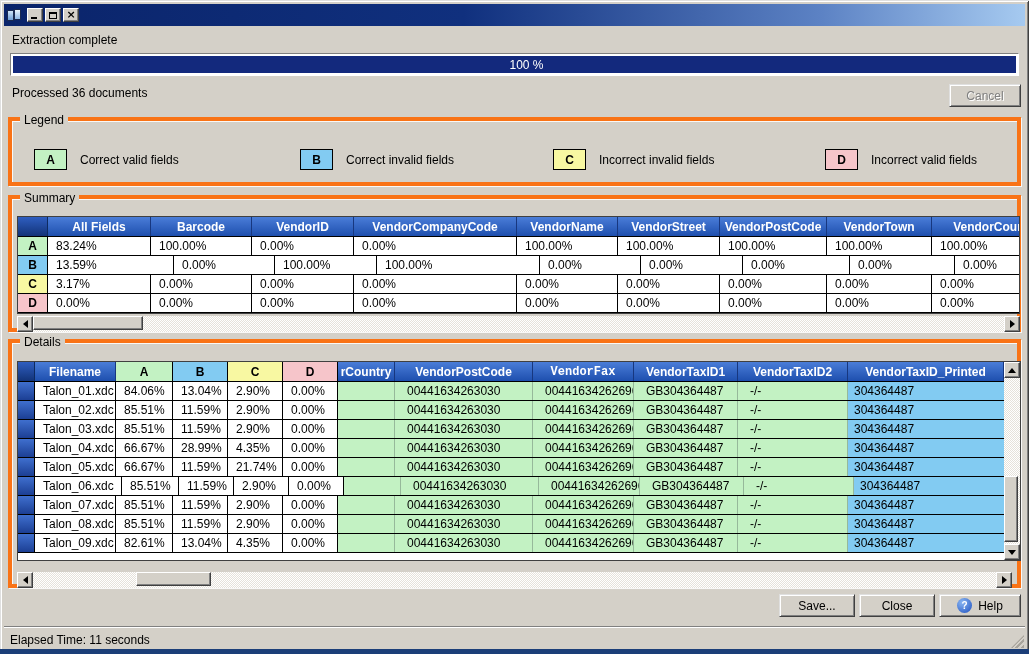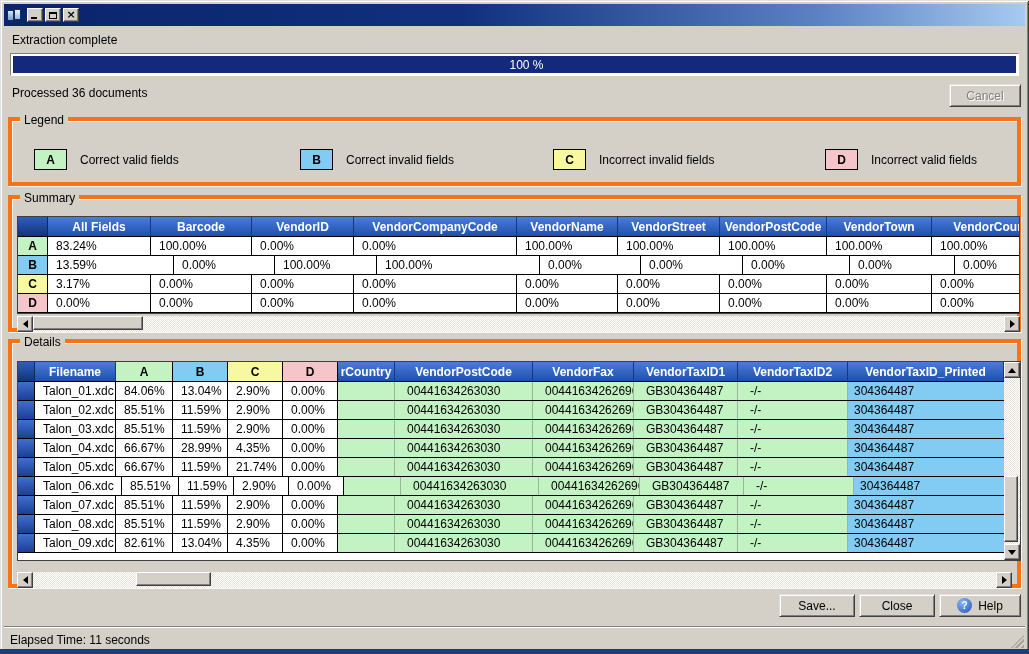--- a/index.html
+++ b/index.html
@@ -247,21 +247,21 @@
       </div>
     <div class="grow hdr">
           <div class="gc hcorner" style="width:17px;"></div>
           <div class="gc hblue" style="width:81px;">Filename</div>
           <div class="gc hA" style="width: 57px; background: rgb(195, 242, 195);">A</div>
           <div class="gc hB" style="width: 55px; background: rgb(130, 203, 242);">B</div>
           <div class="gc hC" style="width: 55px; background: rgb(248, 248, 162);">C</div>
           <div class="gc hD" style="width: 55px; background: rgb(246, 197, 202);">D</div>
           <div class="gc hblue" style="width:57px;">rCountry</div>
           <div class="gc hblue" style="width:138px;">VendorPostCode</div>
-          <div class="gc hblue" style="width:101px;">VendorFax</div>
+          <div class="gc hblue" style="width:101px;font-family:Liberation Mono, monospace;">VendorFax</div>
           <div class="gc hblue" style="width:104px;">VendorTaxID1</div>
           <div class="gc hblue" style="width:110px;">VendorTaxID2</div>
           <div class="gc hblue" style="width:156px;">VendorTaxID_Printed</div>
         </div>
         <div class="grow">
           <div class="gc sel" style="width:17px;"></div>
           <div class="gc white" style="width:81px;">Talon_01.xdc</div>
           <div class="gc white" style="width:57px;">84.06%</div>
           <div class="gc white" style="width:55px;">13.04%</div>
           <div class="gc white" style="width:55px;">2.90%</div>

